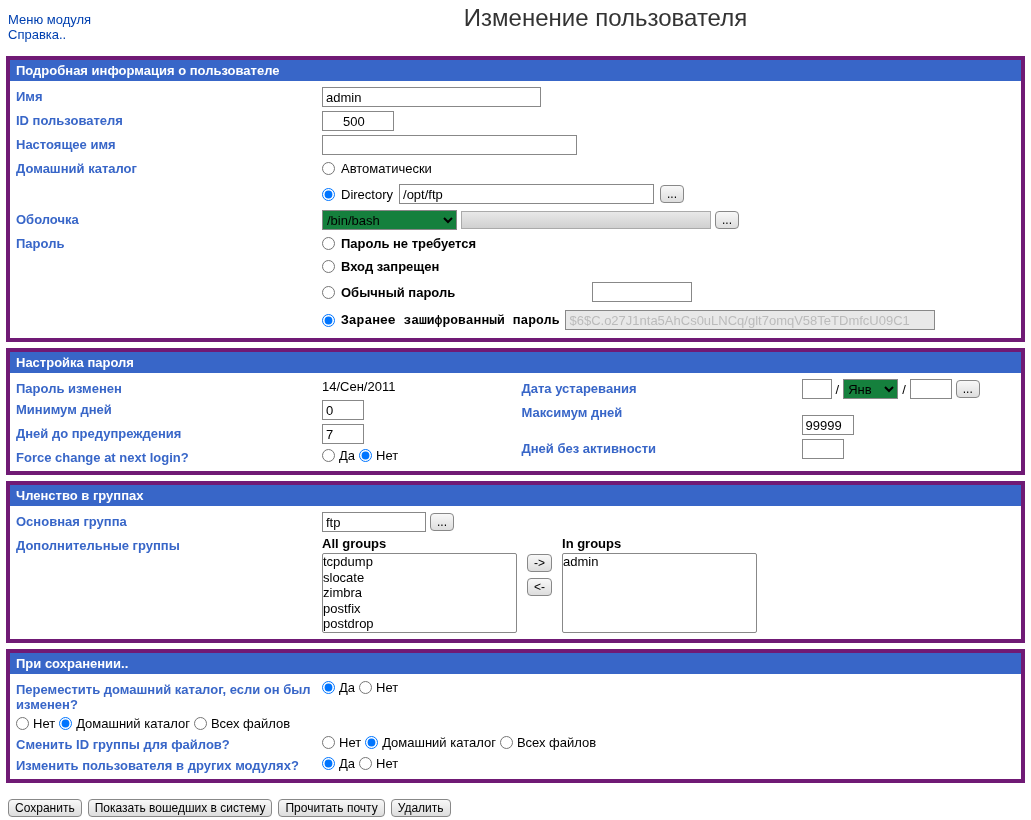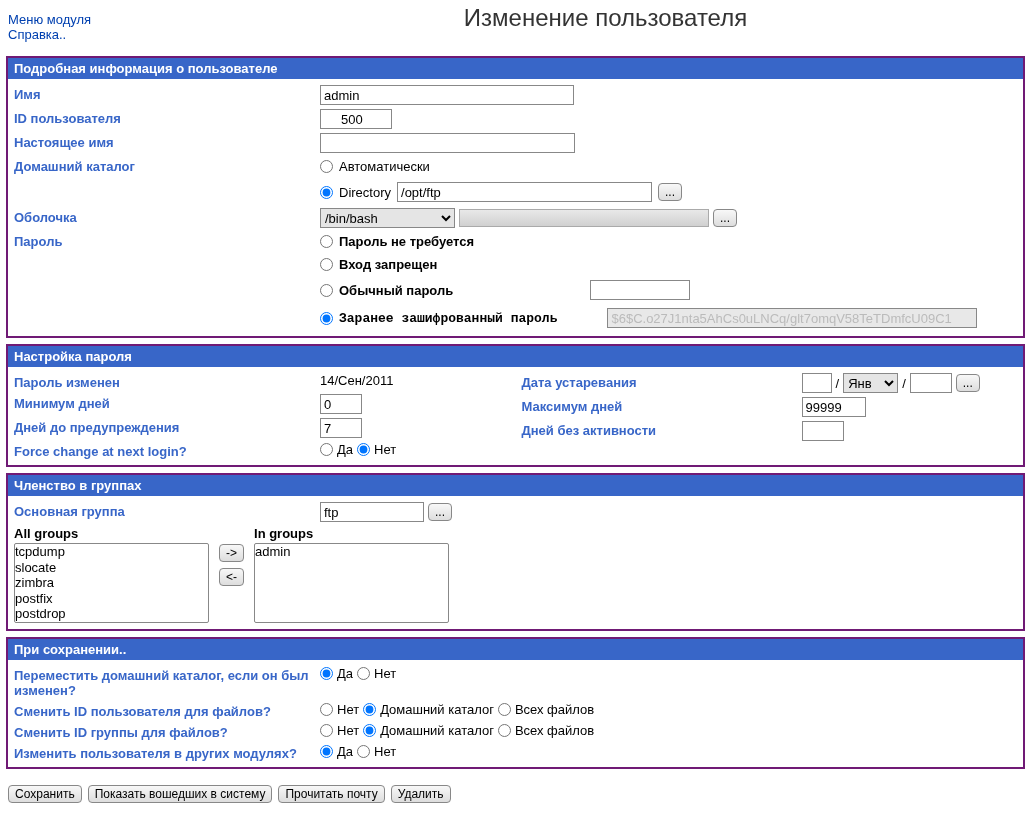--- a/index.html
+++ b/index.html
@@ -3,33 +3,33 @@
   <meta charset="utf-8">
   <style>
     * { box-sizing: border-box; margin: 0; padding: 0; }
     body { font-family: Arial, Helvetica, sans-serif; font-size: 13px; background: #fff; color: #000; }
     .topnav { padding: 12px 8px; }
     .topnav a { color: #0040b0; text-decoration: none; display: block; }
     .title { text-align: center; font-size: 24px; color: #333; margin: 4px 0 18px; }
     .rowtop { display: flex; align-items: flex-start; }
     .rowtop .navcol { width: 180px; }
     .rowtop .titlecol { flex: 1; }
-    .panel { border: 2px solid #701a75; margin: 2px 6px 6px; }
+    .panel { border: 4px solid #701a75; margin: 2px 6px 6px; }
     .panel-header { background: #3866c8; color: #fff; font-weight: bold; padding: 3px 6px; font-size: 13px; }
     .panel-body { padding: 4px 0; }
     .row { display: flex; align-items: flex-start; padding: 2px 6px; }
     .label { width: 306px; color: #3866c8; font-weight: bold; font-size: 13px; padding-top: 2px; }
     .value { flex: 1; display: flex; flex-wrap: wrap; align-items: center; gap: 4px; }
     .two-col { display: flex; }
     .two-col .col { flex: 1; }
     .two-col .col .row .label { width: 306px; }
     .two-col .col.right .row .label { width: 280px; color:#3866c8; }
     input[type="text"] { border: 1px solid #888; background: #fff; padding: 1px 3px; font-size: 13px; height: 20px; }
     input[readonly] { background: #e8e8e8; color:#888; }
-    select { border: 1px solid #888; background: #e5e5e5; height: 20px; font-size: 13px; }
+    select { border: 1px solid #888; background: #15803d; height: 20px; font-size: 13px; }
     select[multiple] { height: 80px; background:#fff; }
     .btn-sm { border:1px solid #888; background: linear-gradient(#f8f8f8,#ddd); padding:1px 6px; font-size:12px; border-radius:4px; cursor:pointer; }
     .greyedbar { background: linear-gradient(#e8e8e8,#d0d0d0); height:18px; width:250px; border:1px solid #aaa; }
     .radio-line { display:flex; align-items:center; gap:6px; margin:2px 0; }
     .groupsbox { display:flex; gap:10px; align-items:flex-start; }
     .groupcol { display:flex; flex-direction:column; }
     .groupcol .gh { font-weight:bold; margin-bottom:2px; }
     .movebtns { display:flex; flex-direction:column; gap:6px; margin-top:18px; }
     .actions { padding: 10px 8px; display:flex; gap:6px; }
     .opt-list .radio-line { width:100%; }
@@ -46,21 +46,21 @@
     <div class="title">Изменение пользователя</div>
   </div>
 </div>
 
 <div class="panel">
   <div class="panel-header">Подробная информация о пользователе</div>
   <div class="panel-body">
     <div class="row">
       <div class="label">Имя</div>
       <div class="value">
-          <input type="text" style="width: 254px;" value="admin">
+          <input type="text" style="width: 219px;" value="admin">
         </div>
     </div>
     <div class="row">
       <div class="label">ID пользователя</div>
       <div class="value">
           <input type="text" style="width: 72px; padding-left: 20px;" value="500">
         </div>
     </div>
     <div class="row">
       <div class="label">Настоящее имя</div>
@@ -104,21 +104,21 @@
         </div>
         <div class="radio-line">
           <input type="radio" name="pw" style="">
           <span style="font-weight:bold;">Обычный пароль</span>
           <span style="width:125px;"></span>
           <input type="text" style="width: 100px;">
         </div>
         <div class="radio-line">
           <input type="radio" name="pw" checked="" style="">
           <span style="font-weight:bold;font-family:Liberation Mono, monospace;">Заранее зашифрованный пароль</span>
-          <input type="text" style="width: 370px; color: rgb(187, 187, 187); margin-left: 44px;" readonly="" value="$6$C.o27J1nta5AhCs0uLNCq/glt7omqV58TeTDmfcU09C1">
+          <input type="text" style="width: 370px; color: rgb(187, 187, 187);" readonly="" value="$6$C.o27J1nta5AhCs0uLNCq/glt7omqV58TeTDmfcU09C1">
         </div>
       </div>
     </div>
   </div>
 </div>
 
 <div class="panel">
   <div class="panel-header">Настройка пароля</div>
   <div class="panel-body">
     <div class="two-col">
@@ -157,21 +157,21 @@
           <div class="value">
             <input type="text" style="width: 30px;"> /
             <select style="width:55px;"><option>Янв</option></select> /
             <input type="text" style="width: 42px;">
             <button class="btn-sm">...</button>
           </div>
         </div>
         <div class="row">
           <div class="label">Максимум дней</div>
           <div class="value">
-              <input type="text" style="width: 64px;" value="99999">
+              <input type="text" style="width: 52px; margin-top: 12px;" value="99999">
             </div>
         </div>
         <div class="row">
           <div class="label">Дней без активности</div>
           <div class="value">
               <input type="text" style="width: 42px;" value="">
             </div>
         </div>
       </div>
     </div>
@@ -182,20 +182,21 @@
   <div class="panel-header">Членство в группах</div>
   <div class="panel-body">
     <div class="row">
       <div class="label">Основная группа</div>
       <div class="value">
         <input type="text" style="width: 104px;" value="ftp">
         <button class="btn-sm">...</button>
       </div>
     </div>
     <div class="row">
+      <div class="label">Дополнительные группы</div>
       <div class="value">
         <div class="groupsbox">
           <div class="groupcol">
             <span class="gh">All groups</span>
             <select multiple="" style="width:195px;">
               <option>tcpdump</option>
               <option>slocate</option>
               <option>zimbra</option>
               <option>postfix</option>
               <option>postdrop</option>
@@ -223,21 +224,20 @@
     <div class="row">
       <div class="label">Переместить домашний каталог, если он был изменен?</div>
       <div class="value">
         <input type="radio" name="mh" checked="" style="">
           <span>Да</span>
         <input type="radio" name="mh" style="">
           <span>Нет</span>
       </div>
     </div>
     <div class="row">
-      <div class="label">Сменить ID пользователя для файлов?</div>
       <div class="value">
         <input type="radio" name="cu" style="">
           <span>Нет</span>
         <input type="radio" name="cu" checked="" style="">
           <span>Домашний каталог</span>
         <input type="radio" name="cu" style="">
           <span>Всех файлов</span>
       </div>
     </div>
     <div class="row">

